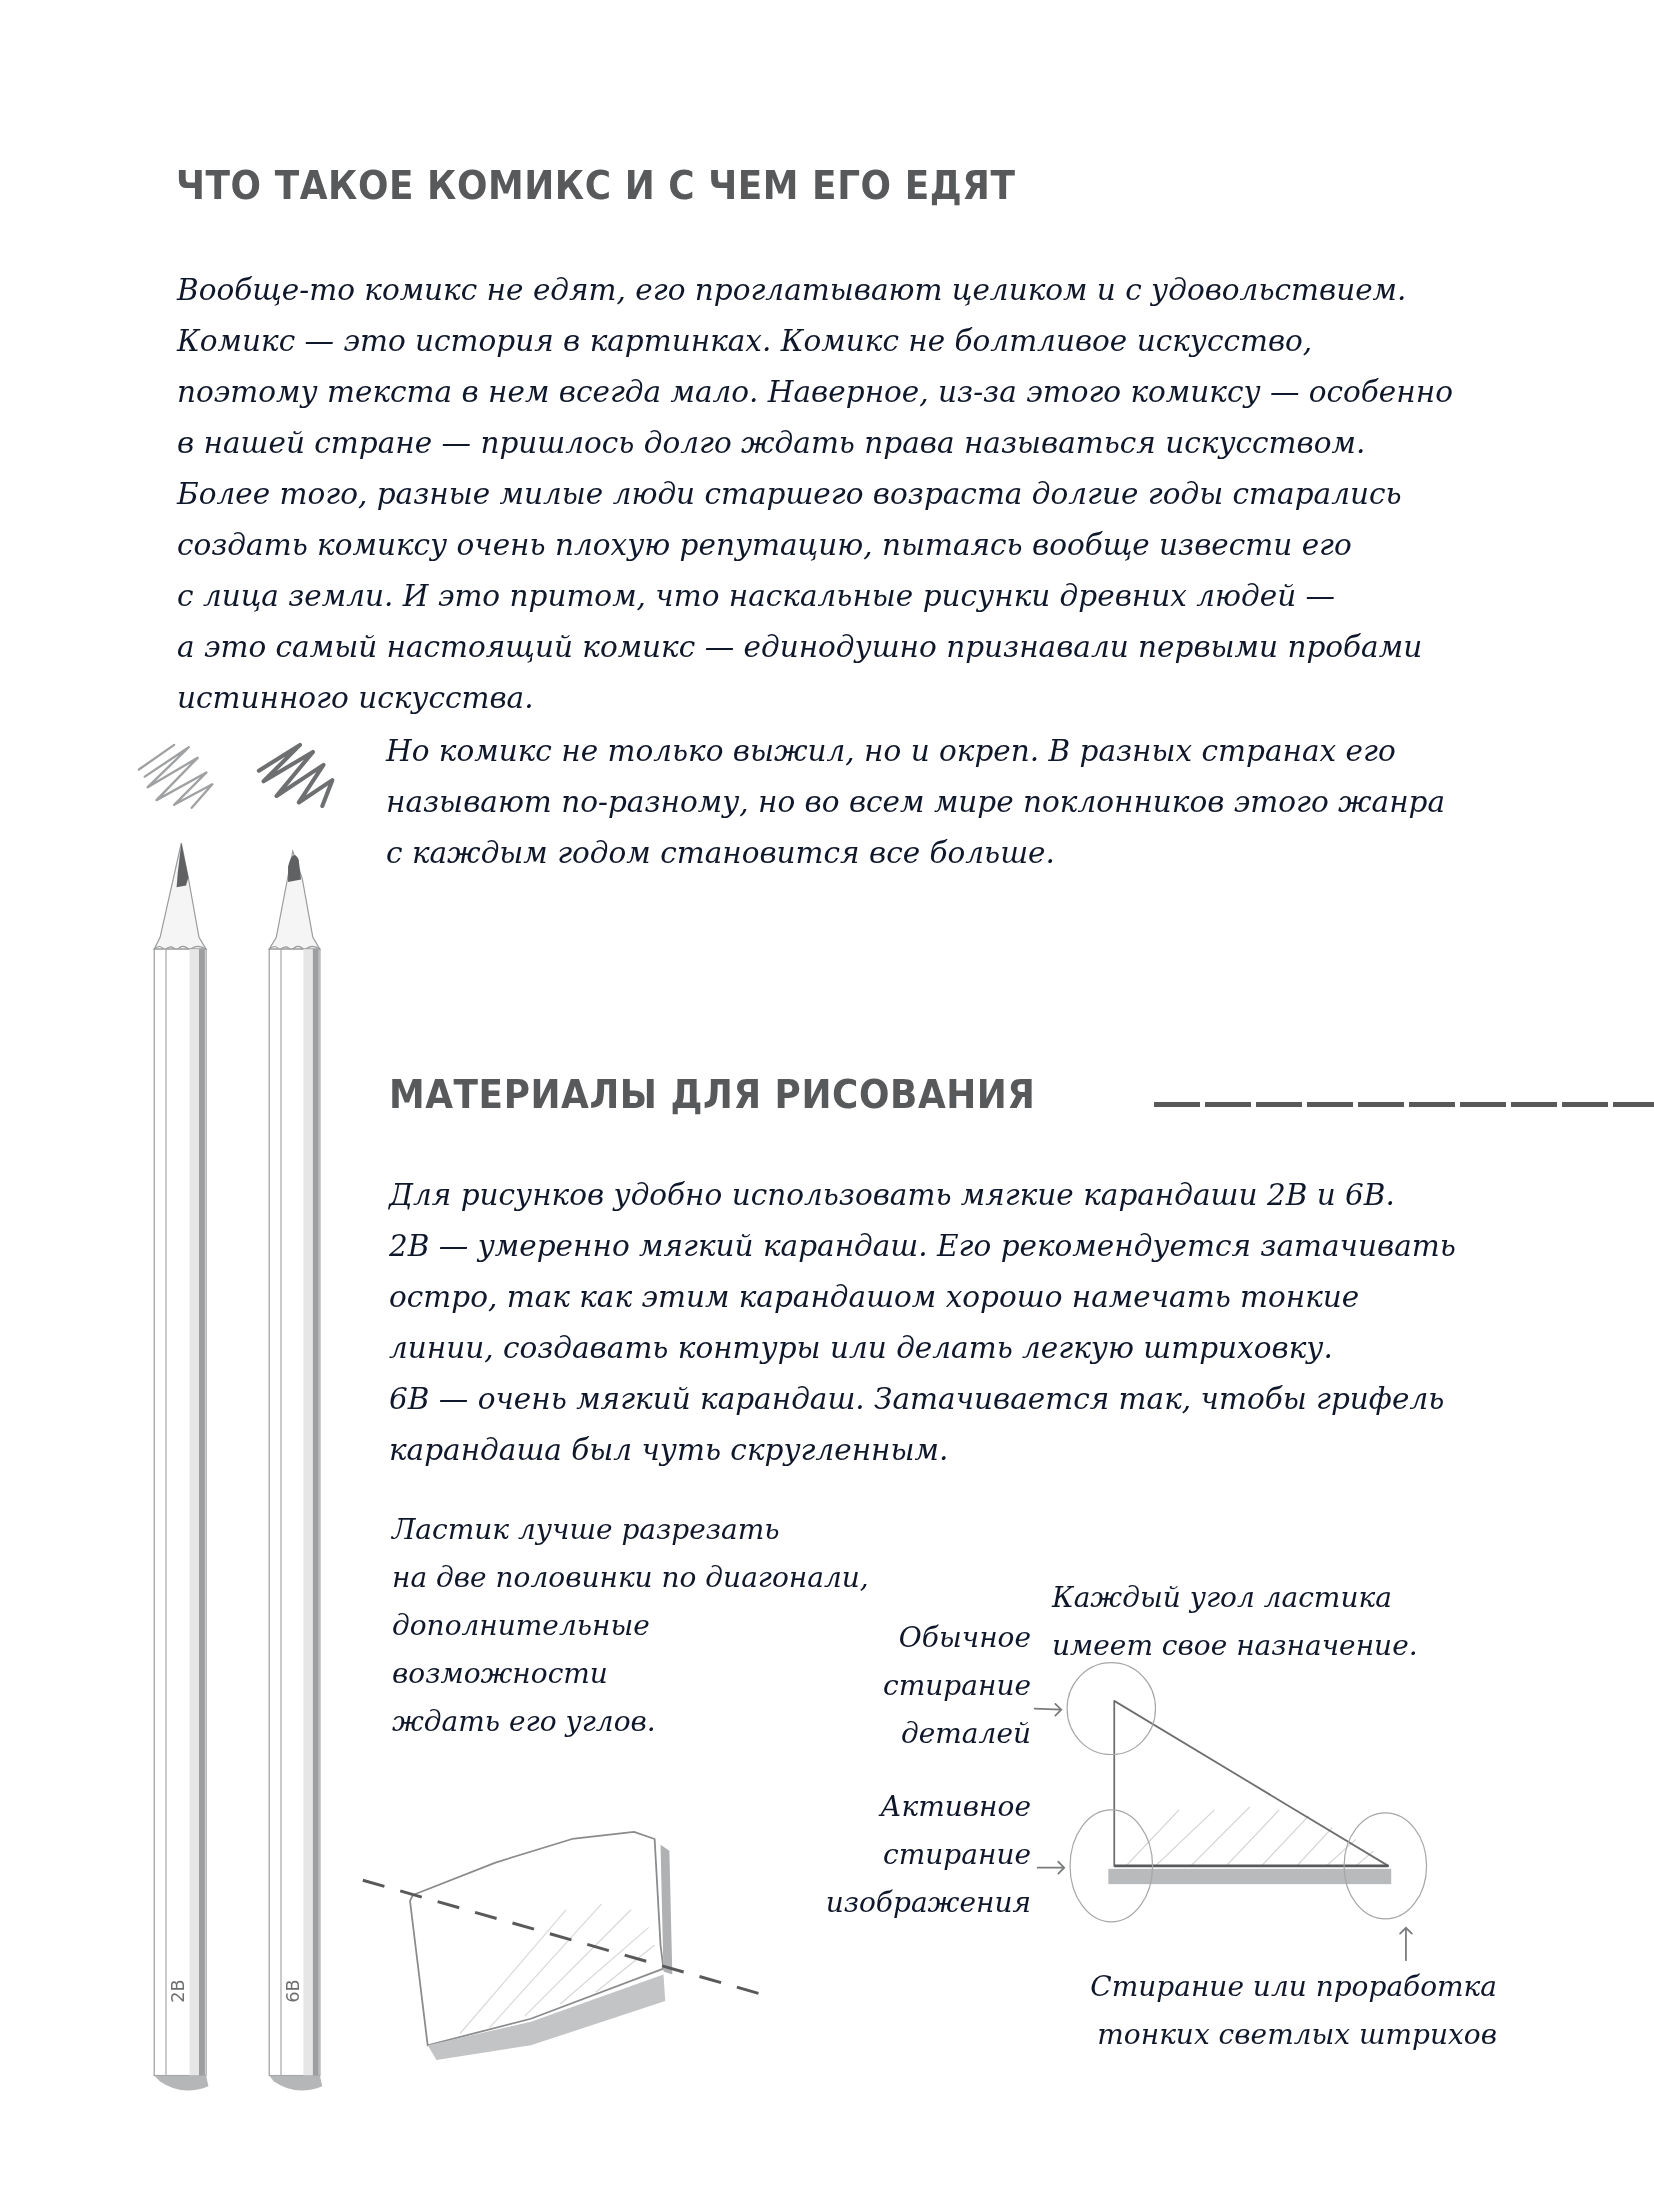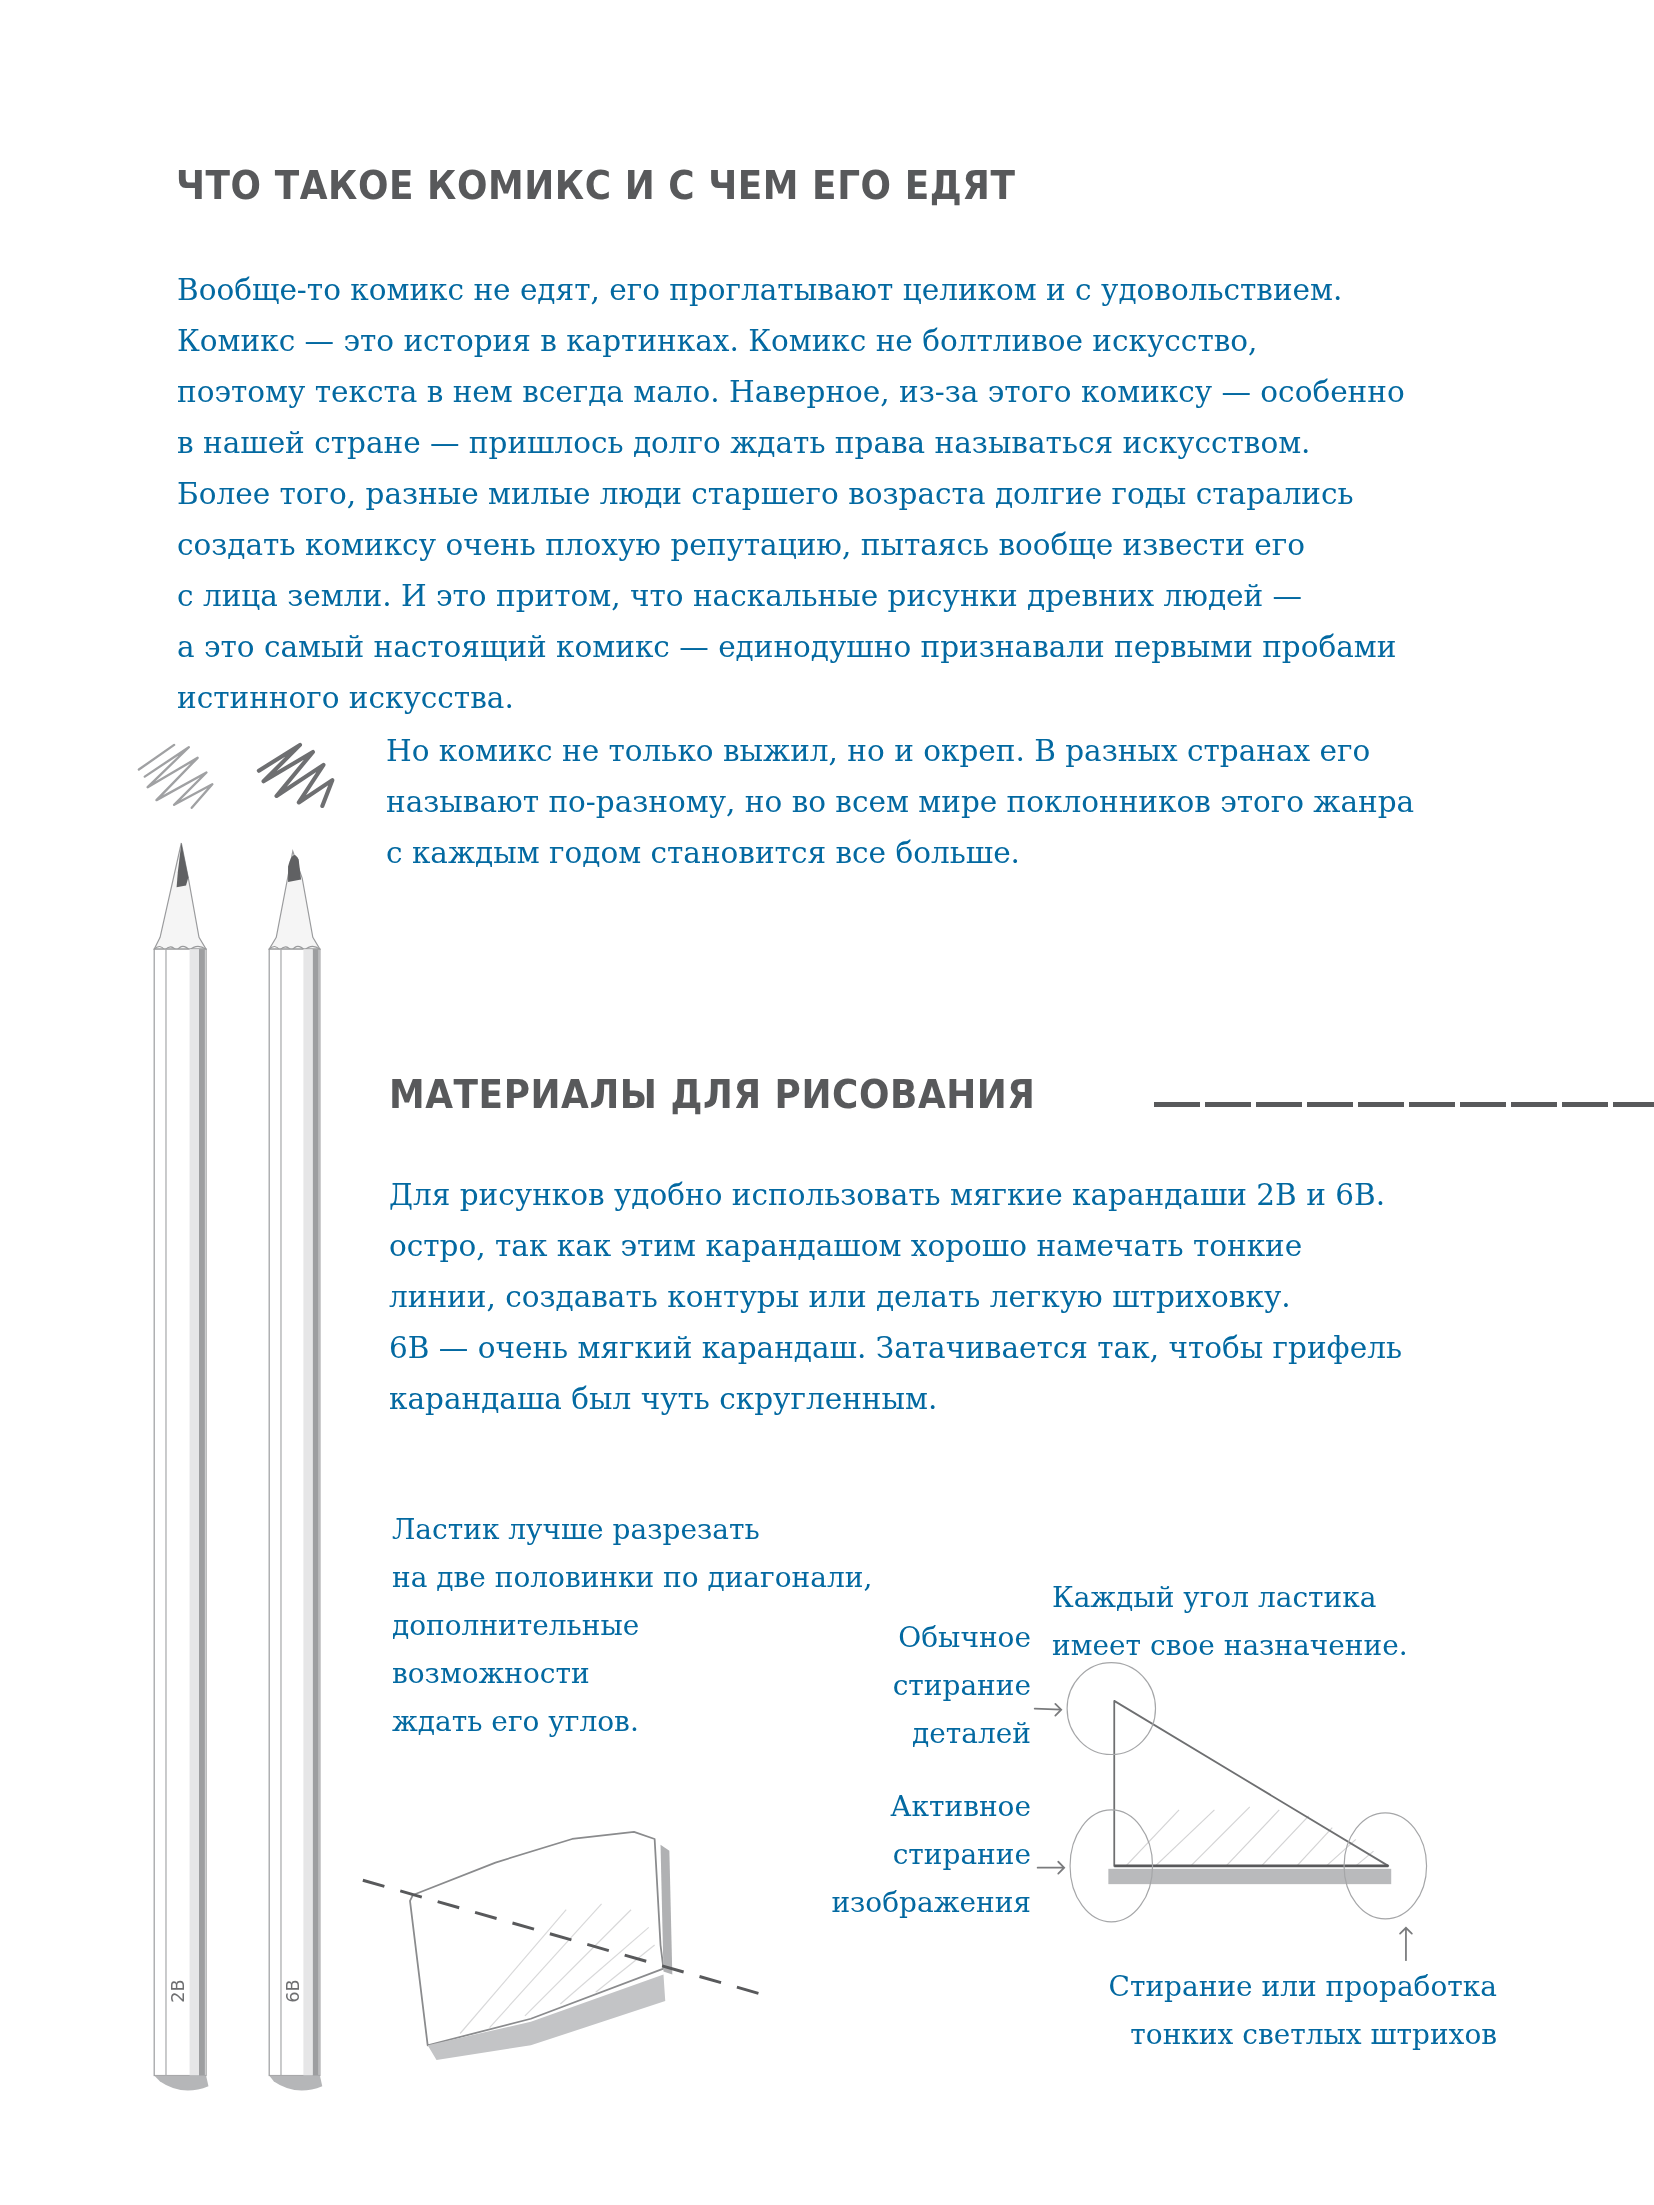--- a/index.html
+++ b/index.html
@@ -10,23 +10,24 @@
       font-weight: bold;
       font-size: 39px;
       letter-spacing: 0.6px;
       color: #58595b;
       white-space: nowrap;
       transform: scaleX(0.92);
       transform-origin: left center;
     }
     .hand {
       font-family: "DejaVu Serif", serif;
+      font-style: italic;
       font-size: 29.5px;
       line-height: 51px;
-      color: #0369a1;
+      color: #0f172a;
       white-space: nowrap;
     }
     .hand .line { display: block; }
     .hand.small { font-size: 28px; line-height: 48px; }
     .right { text-align: right; margin-left: 23px; }
     .dash-rule {
       height: 4.7px;
       background: repeating-linear-gradient(90deg, #58595b 0 46px, transparent 46px 51px);
     }
     svg { position: absolute; overflow: visible; }
@@ -86,20 +87,21 @@
   <rect x="86" y="180" width="10" height="1910" fill="#9d9ea0"></rect>
   <path d="M12 2090 L98 2090 L102 2108 Q58 2126 20 2100 Z" fill="#b5b6b8"></path>
 </svg>
 <div class="abs" style="left:281px; top:1981px; font-family:'DejaVu Sans',sans-serif; font-size:17.7px; color:#6e6f71; transform:rotate(-90deg); transform-origin:center;">6B</div>
 
 <div class="abs heading" style="left:389px; top:1072px;">МАТЕРИАЛЫ ДЛЯ РИСОВАНИЯ</div>
 <div class="abs dash-rule" style="left:1154px; top:1102px; width:500px;"></div>
 
 <div class="abs hand" style="left:389px; top:1170px;">
   <span class="line">Для рисунков удобно использовать мягкие карандаши 2B и 6B.</span>
+  <span class="line">2B — умеренно мягкий карандаш. Его рекомендуется затачивать</span>
   <span class="line">остро, так как этим карандашом хорошо намечать тонкие</span>
   <span class="line">линии, создавать контуры или делать легкую штриховку.</span>
   <span class="line">6B — очень мягкий карандаш. Затачивается так, чтобы грифель</span>
   <span class="line">карандаша был чуть скругленным.</span>
 </div>
 
 <div class="abs hand small" style="left:392px; top:1506px;">
   <span class="line">Ластик лучше разрезать</span>
   <span class="line">на две половинки по диагонали,</span>
   <span class="line">дополнительные</span>

